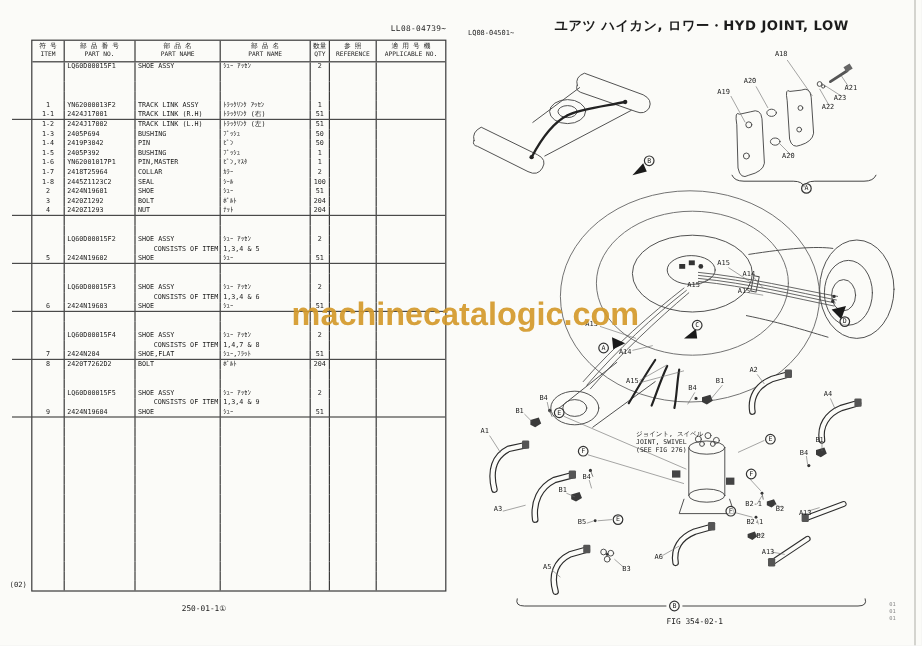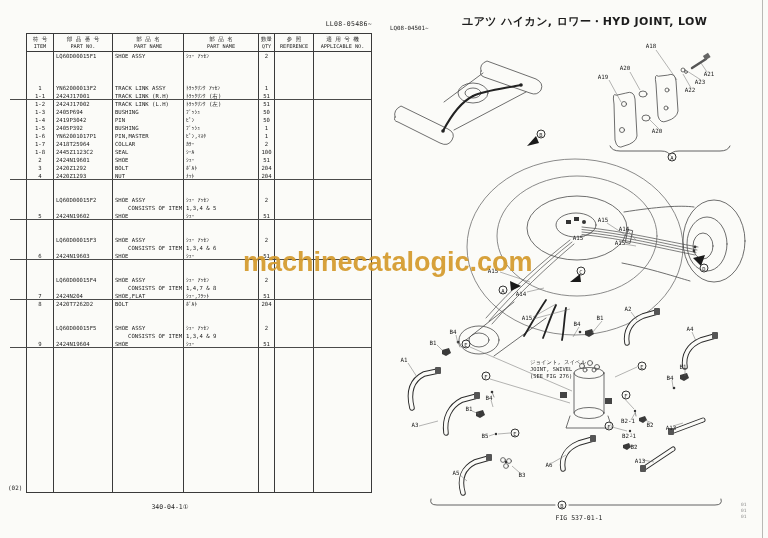--- a/index.html
+++ b/index.html
@@ -45,21 +45,21 @@
   .pedge{position:absolute;left:378px;top:0;width:1px;height:538px;background:#b9b9b5;}
   
   .watermark{position:absolute;left:243px;top:247px;font-size:27px;font-weight:bold;
              font-family:Liberation Sans, sans-serif;letter-spacing:0px;white-space:nowrap;opacity:.92;}
 </style>
 </head>
 <body>
 
 <div class="sheet">
 
-  <div class="serial-left">LL08-05486~</div>
+  <div class="serial-left">LL08-04739~</div>
 
   <div class="tbl">
     <div class="thead" id="thead">
         <div class="hcell c0">
           <div class="hjp">符 号</div>
           <div class="hen">ITEM</div>
         </div>
         <div class="hcell c1">
           <div class="hjp">部 品 番 号</div>
           <div class="hen">PART NO.</div>
@@ -584,21 +584,21 @@
           <div class="tc c2"></div>
           <div class="tc c3"></div>
           <div class="tc c4"></div>
           <div class="tc c5"></div>
           <div class="tc c6"></div>
         </div>
       </div>
   </div>
 
   <div class="footer-rev">(02)</div>
-  <div class="footer-fig">340-04-1①</div>
+  <div class="footer-fig">250-01-1①</div>
 
   <div class="rpage">
     <div class="serial-right">LQ08-04501~</div>
     <div class="dtitle">ユアツ ハイカン, ロワー・HYD JOINT, LOW</div>
 
     <svg class="dsvg" width="384" height="538" viewBox="0 0 384 538">
       <g stroke="#4a4a4a" stroke-width="0.8" fill="none" stroke-linecap="round" stroke-linejoin="round">
 
         <path d="M11,117 Q9,110 17,106 L64,129 Q72,133 68,140 Q64,147 56,143 L14,122 Q9,121 11,117 Z"></path>
         <path d="M97,71 Q95,64 103,61 L152,79 Q160,83 157,90 Q153,96 146,93 L100,77 Q95,75 97,71 Z"></path>
@@ -826,21 +826,21 @@
         <span class="circ" style="left: 102px; top: 376px;">F</span>
         <span class="circ" style="left: 178px; top: 505px;">B</span>
       </div>
 
     <div class="joint-note">
       <div>ジョイント, スイベル</div>
       <div>JOINT, SWIVEL</div>
       <div>(SEE FIG 276)</div>
     </div>
 
-    <div class="fig-caption">FIG 537-01-1</div>
+    <div class="fig-caption">FIG 354-02-1</div>
 
     <div class="pagenums">
       <div>01</div>
       <div>01</div>
       <div>01</div>
     </div>
 
     <div class="pedge"></div>
   </div>
 

